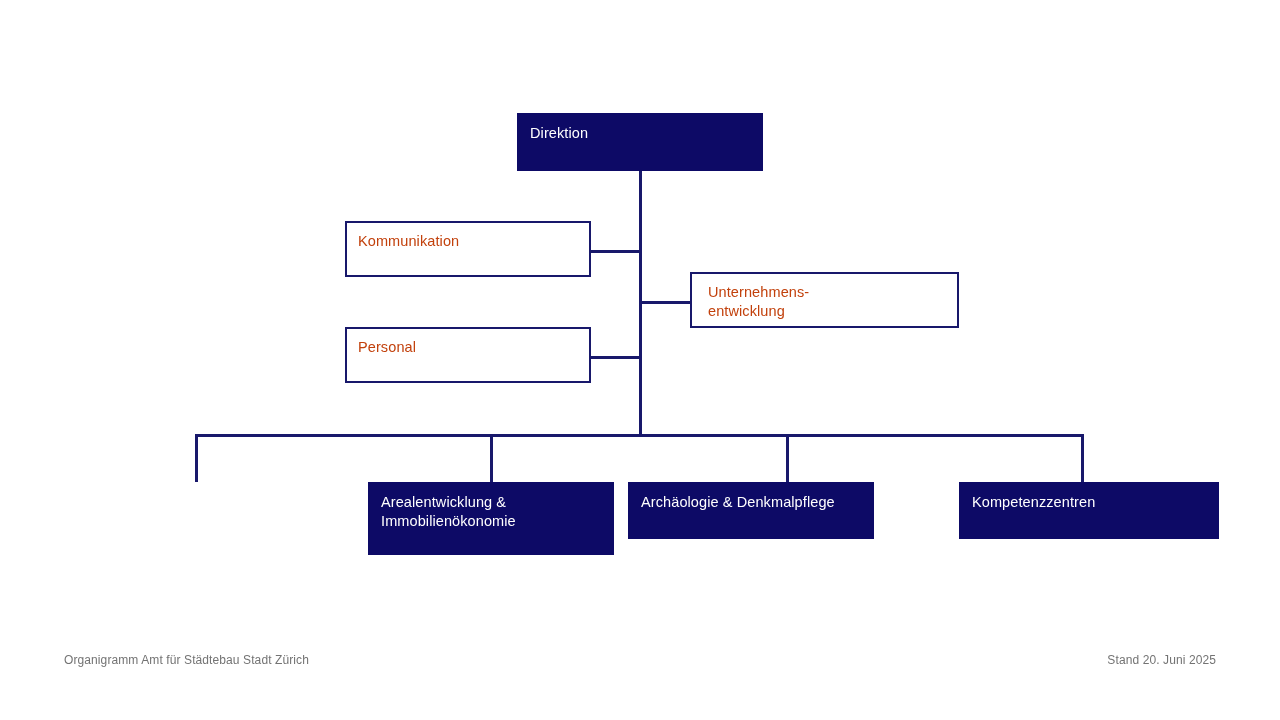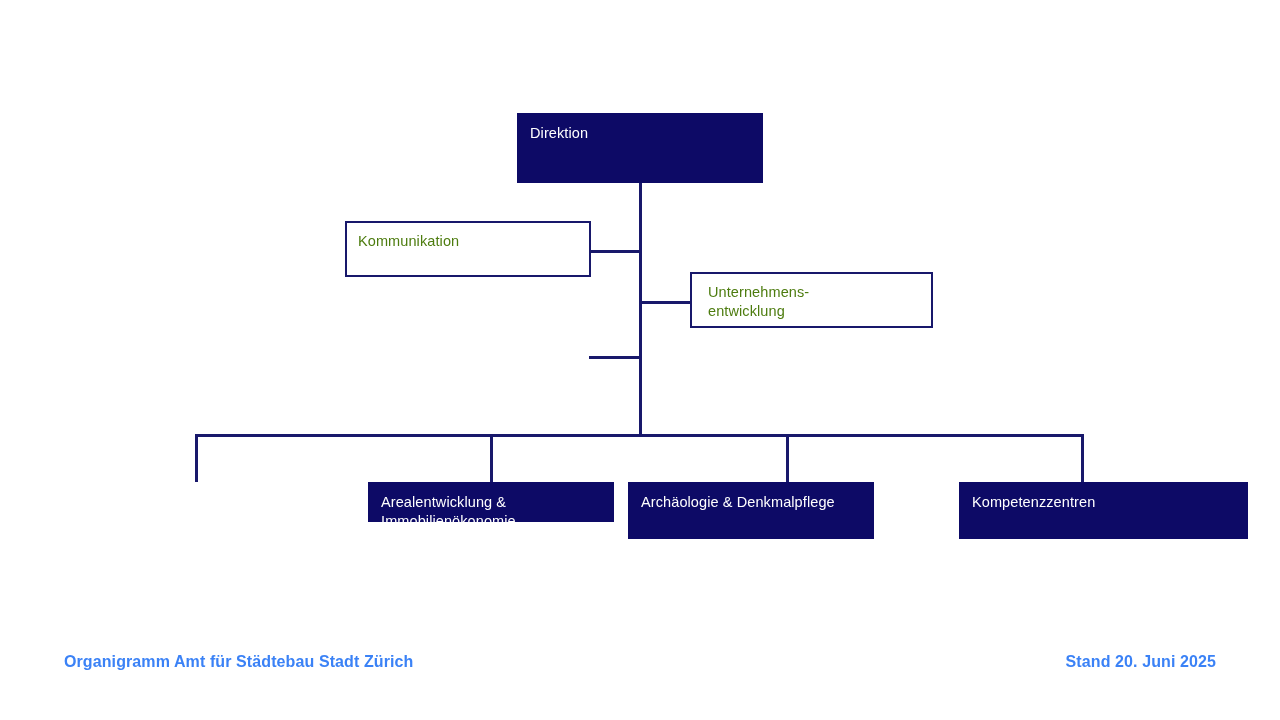--- a/index.html
+++ b/index.html
@@ -43,28 +43,28 @@
   }
   .node.filled {
     background: #0d0a66;
     border-color: #0d0a66;
   }
   .node.filled .label { color: #ffffff; }
   .node.outline {
     background: #ffffff;
     border-color: #18186b;
   }
-  .node.outline .label { color: #4d7c0f; }
+  .node.outline .label { color: #c2410c; }
 
   
   .footer-text {
     position: absolute;
-    font-size: 16px;
-    font-weight: bold;
-    color: #3b82f6;
+    font-size: 12px;
+    font-weight: normal;
+    color: #737373;
     letter-spacing: 0.1px;
     white-space: nowrap;
   }
   #footer-left  { left: 64px;  top: 653px; }
   #footer-right { right: 64px; top: 653px; text-align: right; }
 </style>
 </head>
 <body>
 
 <div id="canvas">
@@ -77,44 +77,47 @@
 
   <div class="line h" style="left:589px; top:356px; width:52px;"></div>
 
   <div class="line h" style="left:195px; top:434px; width:889px;"></div>
 
   <div class="line v" style="left:195px; top:434px; height:48px;"></div>
   <div class="line v" style="left:490px; top:434px; height:48px;"></div>
   <div class="line v" style="left:786px; top:434px; height:48px;"></div>
   <div class="line v" style="left:1081px; top:434px; height:48px;"></div>
 
-  <div class="node filled" style="left:517px; top:113px; width:246px; height:70px;">
+  <div class="node filled" style="left:517px; top:113px; width:246px; height:58px;">
     <div class="label">Direktion</div>
   </div>
 
   <div class="node outline" style="left:345px; top:221px; width:246px; height:56px;">
     <div class="label">Kommunikation</div>
   </div>
 
-  <div class="node outline" style="left:690px; top:272px; width:243px; height:56px;padding-left:16px;">
+  <div class="node outline" style="left:690px; top:272px; width:269px; height:56px;padding-left:16px;">
     <div class="label">Unternehmens-
 entwicklung</div>
   </div>
 
+  <div class="node outline" style="left:345px; top:327px; width:246px; height:56px;">
+    <div class="label">Personal</div>
+  </div>
 
 
-  <div class="node filled" style="left:368px; top:482px; width:246px; height:40px;">
+  <div class="node filled" style="left:368px; top:482px; width:246px; height:73px;">
     <div class="label">Arealentwicklung &amp;
 Immobilienökonomie</div>
   </div>
 
   <div class="node filled" style="left:628px; top:482px; width:246px; height:57px;">
     <div class="label">Archäologie &amp; Denkmalpflege</div>
   </div>
 
-  <div class="node filled" style="left:959px; top:482px; width:289px; height:57px;">
+  <div class="node filled" style="left:959px; top:482px; width:260px; height:57px;">
     <div class="label">Kompetenzzentren</div>
   </div>
 
   <div class="footer-text" id="footer-left">Organigramm Amt für Städtebau Stadt Zürich</div>
   <div class="footer-text" id="footer-right">Stand 20. Juni 2025</div>
 
 </div>
 
 </body></html>

